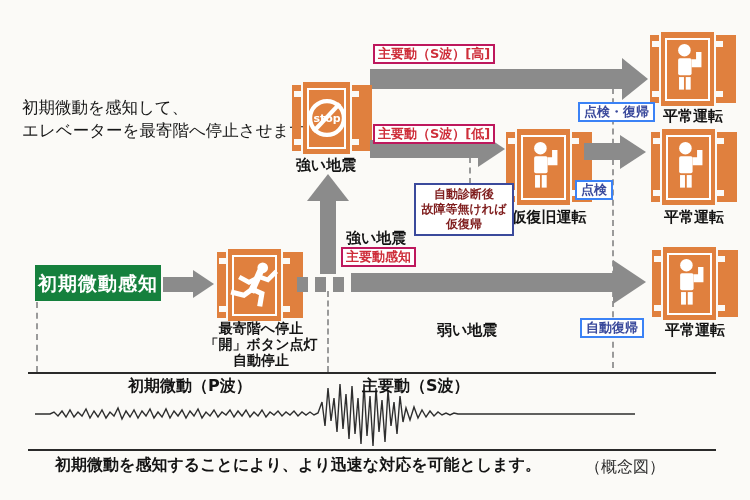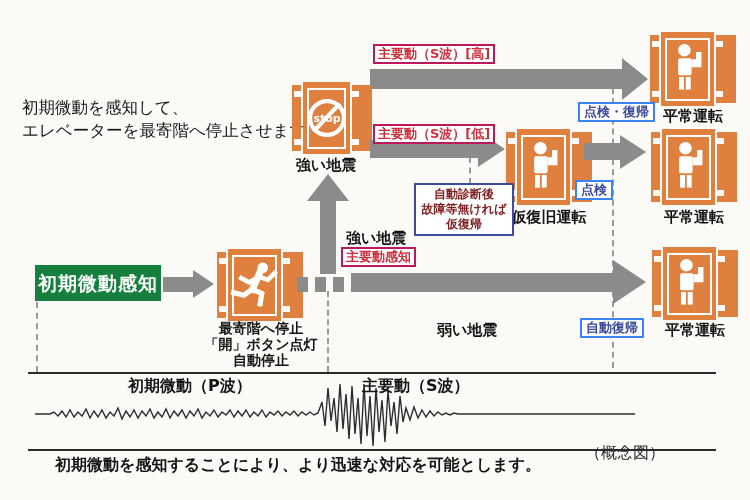--- a/index.html
+++ b/index.html
@@ -47,21 +47,21 @@
   .elev .panel{position:absolute;left:11px;right:22px;top:0;bottom:0;background:#e0803e;}
   .elev .car{position:absolute;left:4px;right:4px;top:6px;bottom:5px;border:2.5px solid #fff;}
   .elev svg{position:absolute;left:50%;top:50%;transform:translate(-50%,-50%);}
 
   
   .hline{position:absolute;left:28px;width:688px;height:2px;background:#2a2a2a;z-index:1;}
   .wave-lbl{position:absolute;font-weight:bold;font-size:16px;color:#141414;z-index:2;white-space:nowrap;}
 
   
   #caption{left:55px;top:455px;font-size:16px;font-weight:bold;color:#141414;white-space:nowrap;}
-  #note{left:585px;top:443px;font-size:16px;color:#2d2d2d;white-space:nowrap;}
+  #note{left:585px;top:457px;font-size:16px;color:#2d2d2d;white-space:nowrap;}
 </style>
 </head>
 <body>
 
 <div id="stage">
 
   <div id="intro" class="abs">
     <div>初期微動を感知して、</div>
     <div>エレベーターを最寄階へ停止させます</div>
   </div>

